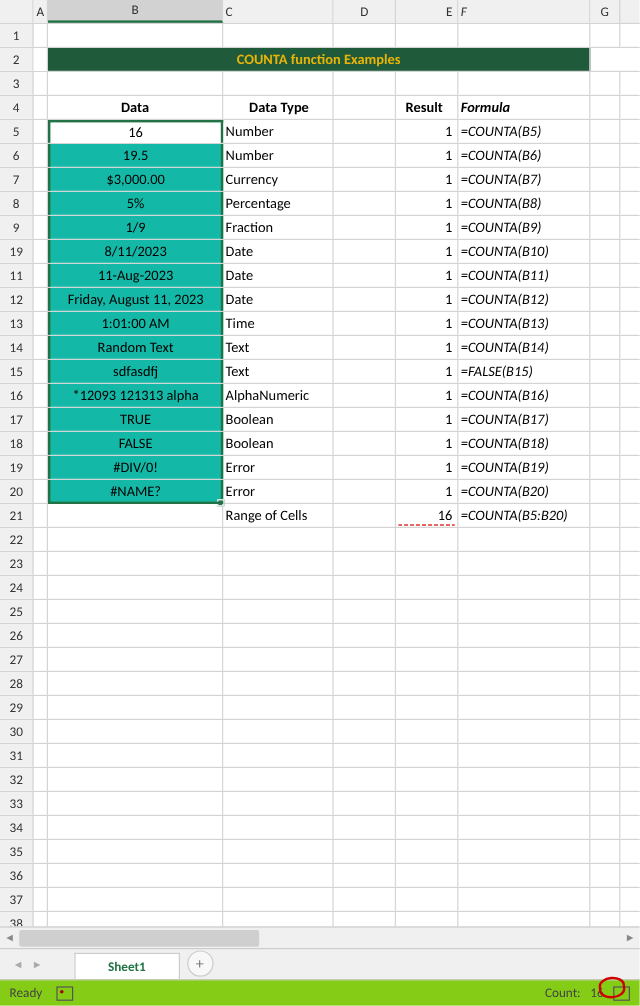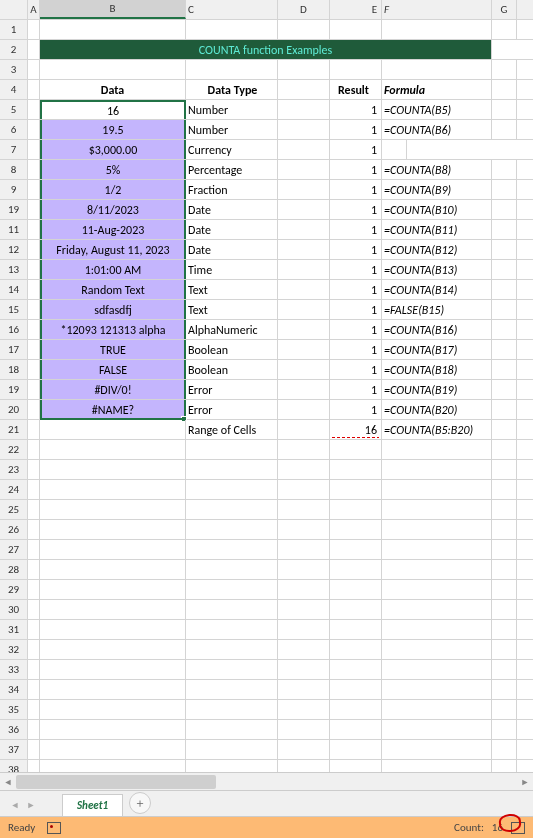--- a/index.html
+++ b/index.html
@@ -50,34 +50,34 @@
 
   .header .cell { color: #333; background:#f0f0f0; font-size:11px;}
   .header .colB { background: #d2d2d2; border-bottom: 2px solid #217346; }
   .header .rowhead { background:#f0f0f0; }
   .titlerow .cell { border-right:1px solid #d4d4d4; }
   .titlerow .colA { background:#fff; }
   .titlerow .rowhead { background:#f0f0f0; }
   .titlerow .merged {
     flex: 0 0 452px;
     background:#1f5b3a;
-    color:#5eead4;
-    font-weight:normal;
+    color:#eab308;
+    font-weight:bold;
     justify-content:center;
   }
 
   .hdr-row .colB, .hdr-row .colC, .hdr-row .colE, .hdr-row .colF {
     font-weight: bold;
     justify-content: center;
     font-style: normal;
   }
   .hdr-row .colE { justify-content: center; }
   .hdr-row .colF { font-style: italic; justify-content:flex-start; }
 
-  .sel { background: #c4b5fd; }
+  .sel { background: #14b8a6; }
   .sel-border-l { border-left: 2px solid #217346; }
   .sel-border-r { border-right: 2px solid #217346 !important; }
   .sel-top { border-top: 2px solid #217346; }
   .sel-bot::after {
     content:'';
     position:absolute; bottom:-1px; left:-2px; right:-2px; height:2px; background:#217346;
   }
   .first-sel { background:#fff !important; }
 
   .sel-handle {
@@ -125,46 +125,45 @@
     height: 26px;
     background:#f0f0f0;
     border-top:1px solid #ccc;
     display:flex;
     align-items:flex-end;
     padding-left:8px;
     gap:2px;
   }
   .tabnav { width:14px; text-align:center; color:#aaa; font-size:9px; padding-bottom:6px;}
   .tab {
-    padding: 4px 14px;
+    padding: 4px 27px;
     background:#fff;
     border:1px solid #ccc;
     border-bottom:none;
     font-weight:bold;
     color:#217346;
     font-size:11px;
-    font-style:italic;
   }
   .tab-add {
     width:22px; height:22px;
     margin-left:4px;
     border:1px solid #ccc;
     border-radius:50%;
     display:flex; align-items:center; justify-content:center;
     color:#666;
     font-size:12px;
     margin-bottom:2px;
     background:#f8f8f8;
   }
 
   .status {
     position:absolute;
     bottom:0; left:0; right:0;
     height: 22px;
-    background:#fdba74;
+    background:#84cc16;
     border-top:1px solid #ccc;
     display:flex;
     align-items:center;
     justify-content:space-between;
     padding: 0 8px;
     font-size:11px;
     color:#444;
     gap:41px;
   }
   .status-left { display:flex; align-items:center; gap:12px;}
@@ -251,36 +250,37 @@
         <div class="cell colF">=COUNTA(B6)</div>
         <div class="cell colG"></div>
       </div>
       <div class="row">
         <div class="cell rowhead">7</div>
         <div class="cell colA"></div>
         <div class="cell colB sel sel-border-l sel-border-r">$3,000.00</div>
         <div class="cell colC">Currency</div>
         <div class="cell colD"></div>
         <div class="cell colE">1</div>
+        <div class="cell colF">=COUNTA(B7)</div>
         <div class="cell colG"></div>
       </div>
       <div class="row">
         <div class="cell rowhead">8</div>
         <div class="cell colA"></div>
         <div class="cell colB sel sel-border-l sel-border-r">5%</div>
         <div class="cell colC">Percentage</div>
         <div class="cell colD"></div>
         <div class="cell colE">1</div>
         <div class="cell colF">=COUNTA(B8)</div>
         <div class="cell colG"></div>
       </div>
       <div class="row">
         <div class="cell rowhead">9</div>
         <div class="cell colA"></div>
-        <div class="cell colB sel sel-border-l sel-border-r">1/2</div>
+        <div class="cell colB sel sel-border-l sel-border-r">1/9</div>
         <div class="cell colC">Fraction</div>
         <div class="cell colD"></div>
         <div class="cell colE">1</div>
         <div class="cell colF">=COUNTA(B9)</div>
         <div class="cell colG"></div>
       </div>
       <div class="row">
         <div class="cell rowhead">19</div>
         <div class="cell colA"></div>
         <div class="cell colB sel sel-border-l sel-border-r">8/11/2023</div>

